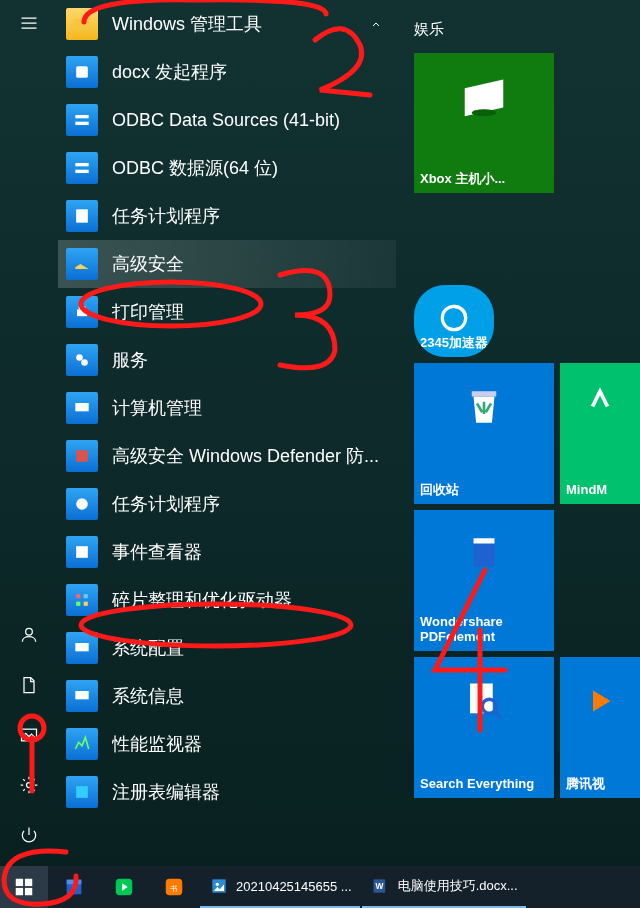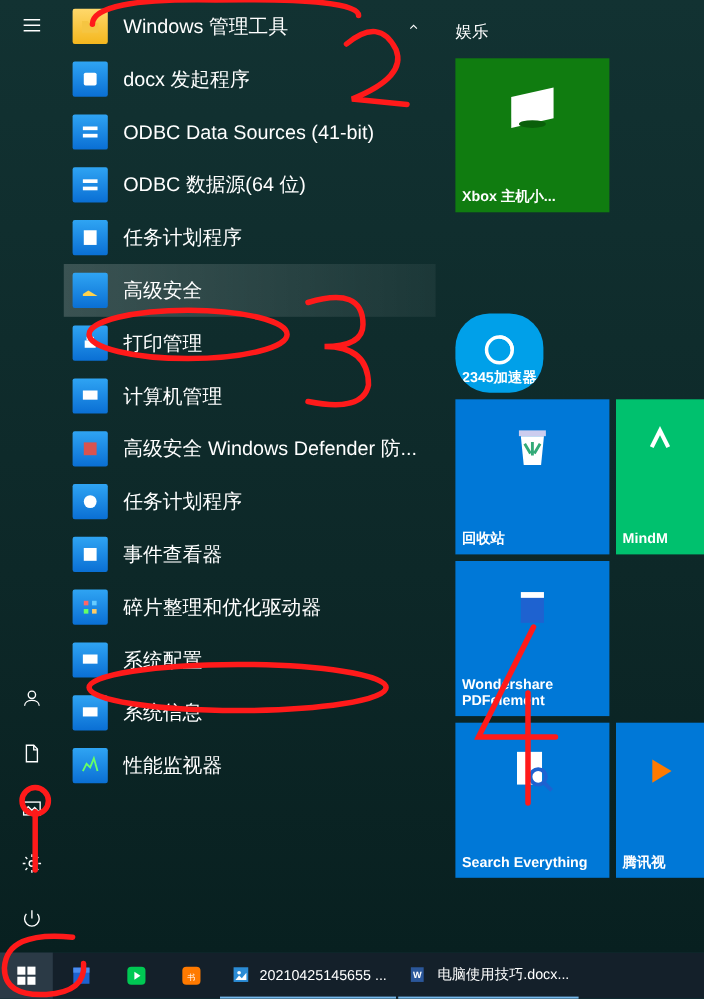--- a/index.html
+++ b/index.html
@@ -190,20 +190,29 @@
             <svg viewBox="0 0 24 24">
               <rect x="6" y="9" width="12" height="8" fill="#fff"></rect>
               <rect x="8" y="5" width="8" height="4" fill="#fff"></rect>
             </svg>
           </div>
           <span class="label">打印管理</span>
         </div>
       <div class="app-item">
           <div class="app-icon blue-icon">
             <svg viewBox="0 0 24 24">
+              <circle cx="9" cy="9" r="4" fill="#fff"></circle>
+              <circle cx="15" cy="15" r="4" fill="#fff"></circle>
+            </svg>
+          </div>
+          <span class="label">服务</span>
+        </div>
+      <div class="app-item">
+          <div class="app-icon blue-icon">
+            <svg viewBox="0 0 24 24">
               <rect x="4" y="6" width="16" height="10" fill="#fff"></rect>
             </svg>
           </div>
           <span class="label">计算机管理</span>
         </div>
       <div class="app-item">
           <div class="app-icon blue-icon">
             <svg viewBox="0 0 24 24">
               <rect x="5" y="5" width="14" height="14" fill="#d9534f"></rect>
             </svg>
@@ -253,20 +262,28 @@
           </div>
           <span class="label">系统信息</span>
         </div>
       <div class="app-item">
           <div class="app-icon blue-icon">
             <svg viewBox="0 0 24 24">
               <path d="M4 18l4-8 4 4 4-10 4 14" stroke="#6f6" fill="none" stroke-width="2"></path>
             </svg>
           </div>
           <span class="label">性能监视器</span>
+        </div>
+      <div class="app-item">
+          <div class="app-icon blue-icon">
+            <svg viewBox="0 0 24 24">
+              <rect x="5" y="5" width="14" height="14" fill="#3cf"></rect>
+            </svg>
+          </div>
+          <span class="label">注册表编辑器</span>
         </div>
     </div>
   </div>
 
   <div class="tiles-col">
     <div class="tiles-header">娱乐</div>
     <div class="tile-row">
       <div class="tile" style="background:#107c10">
         <span class="xbox-console">
           <svg viewBox="0 0 64 64">

